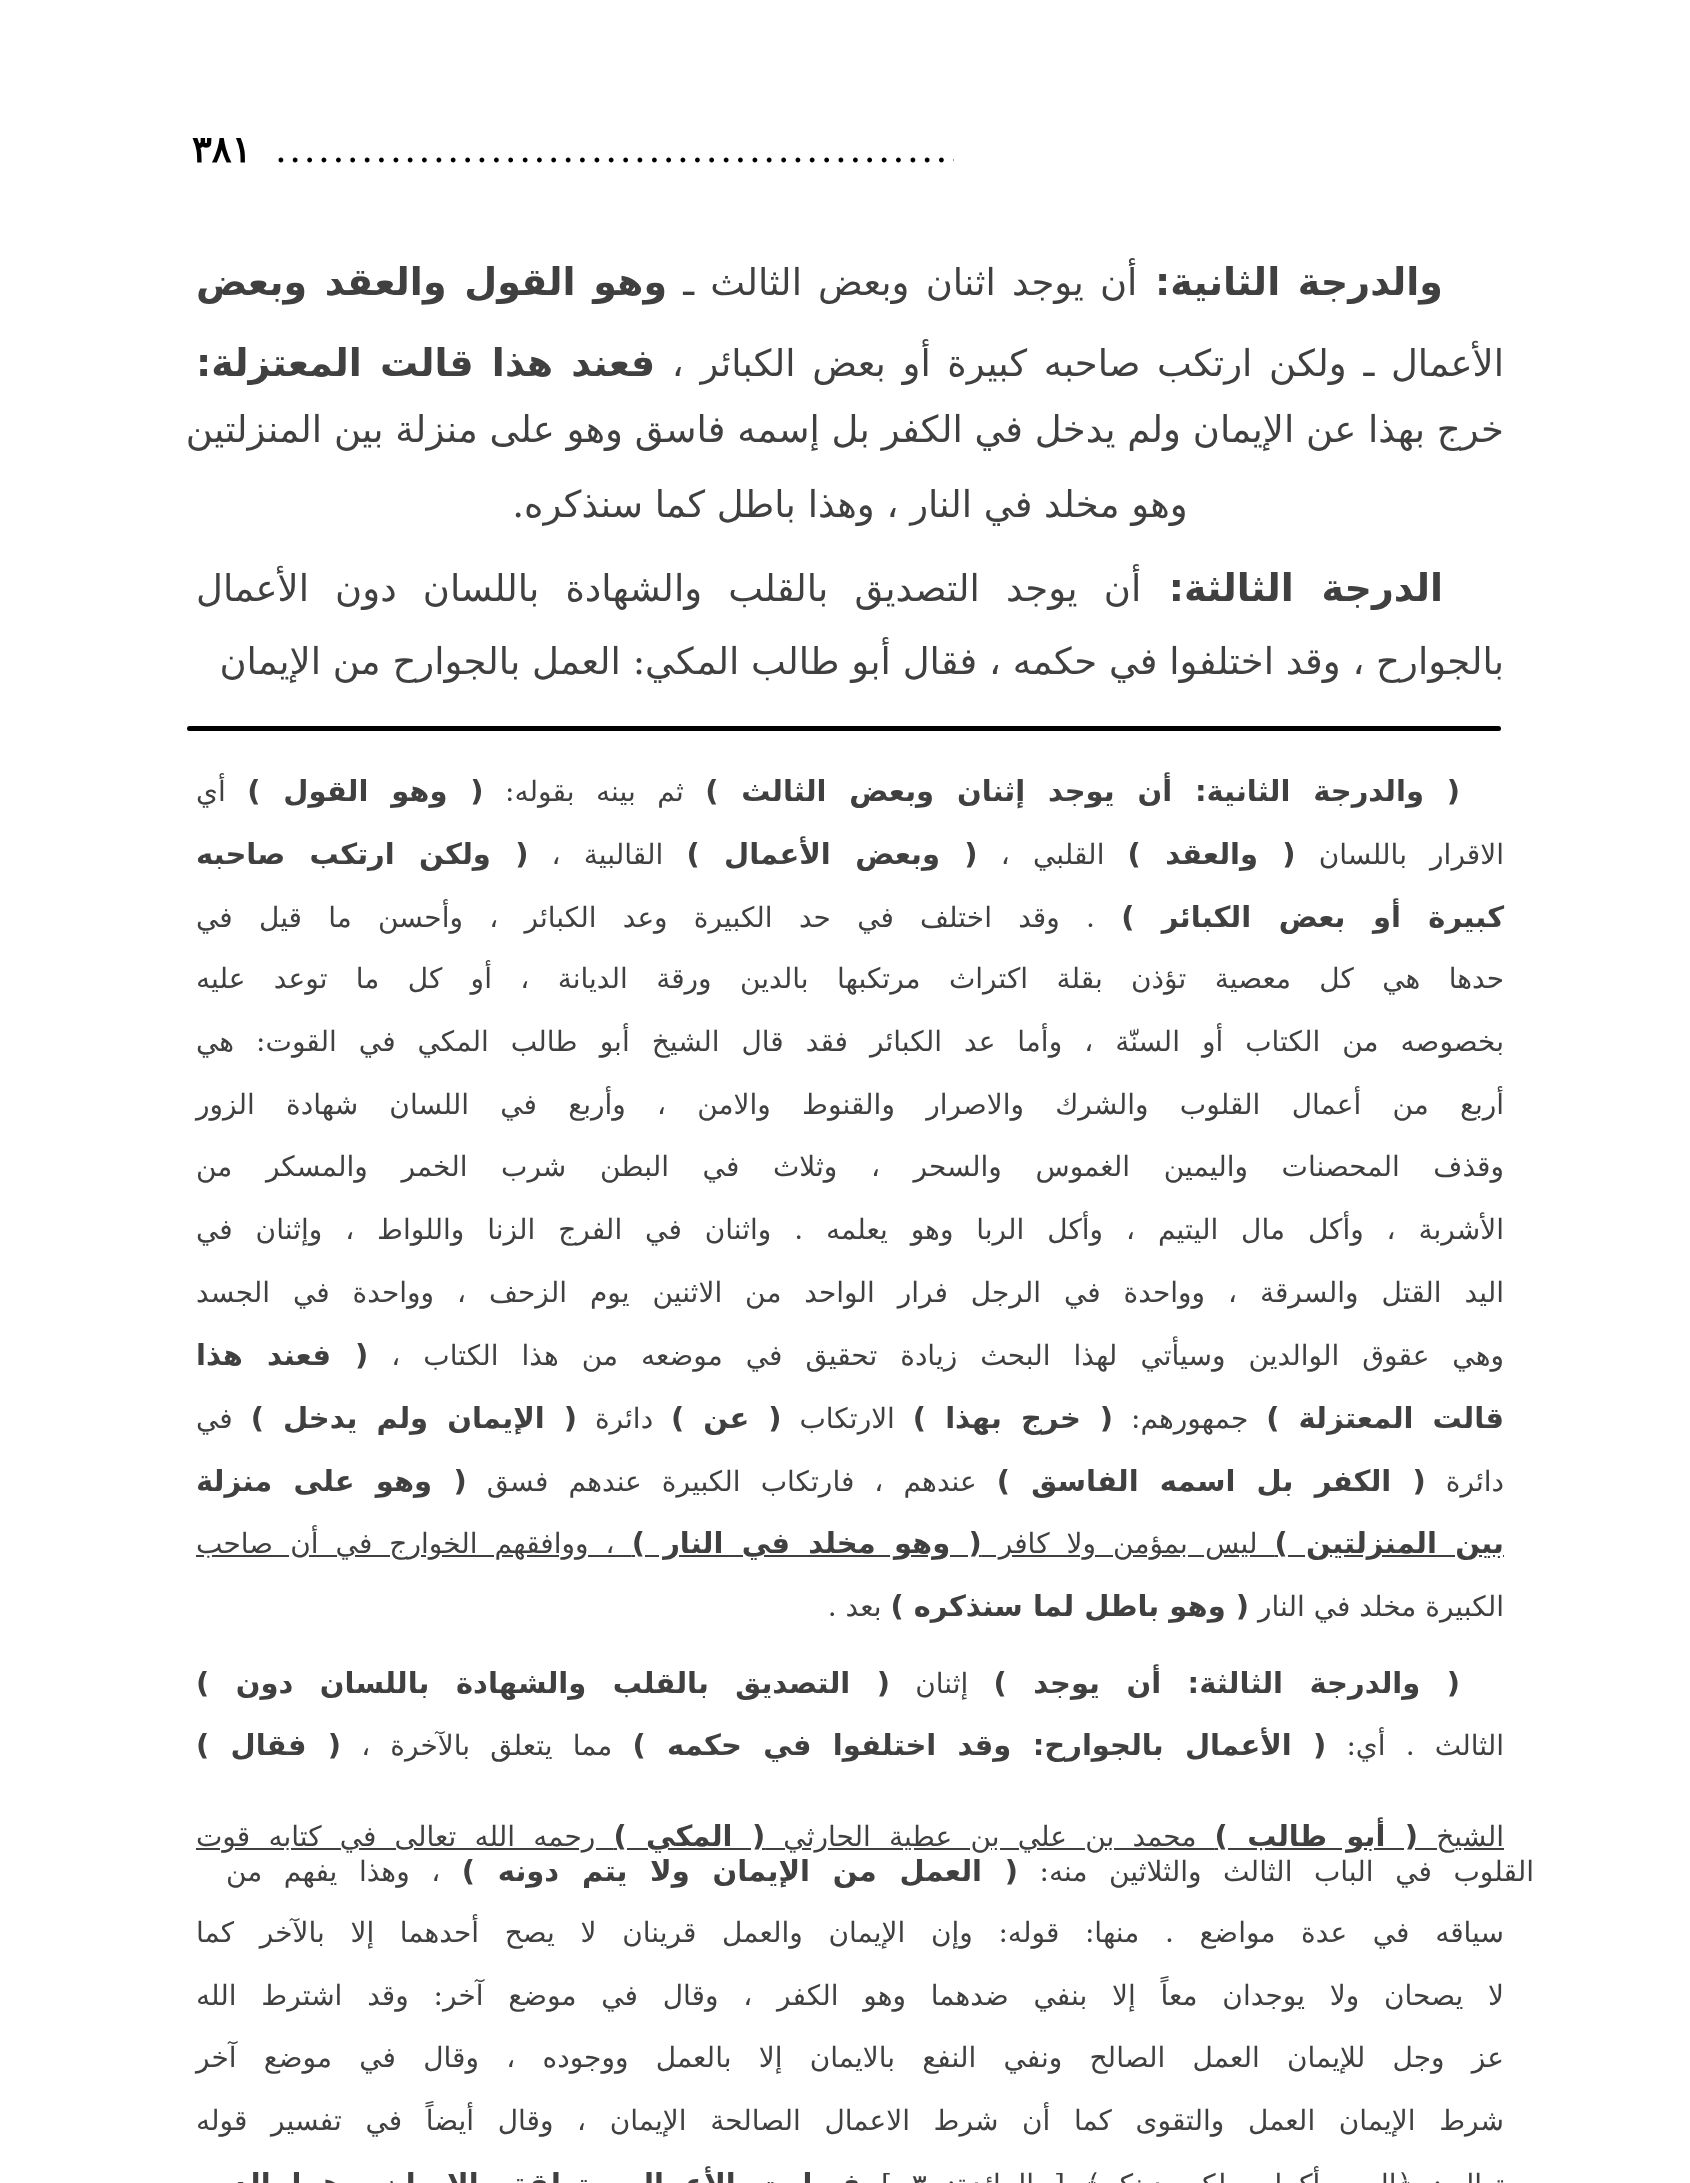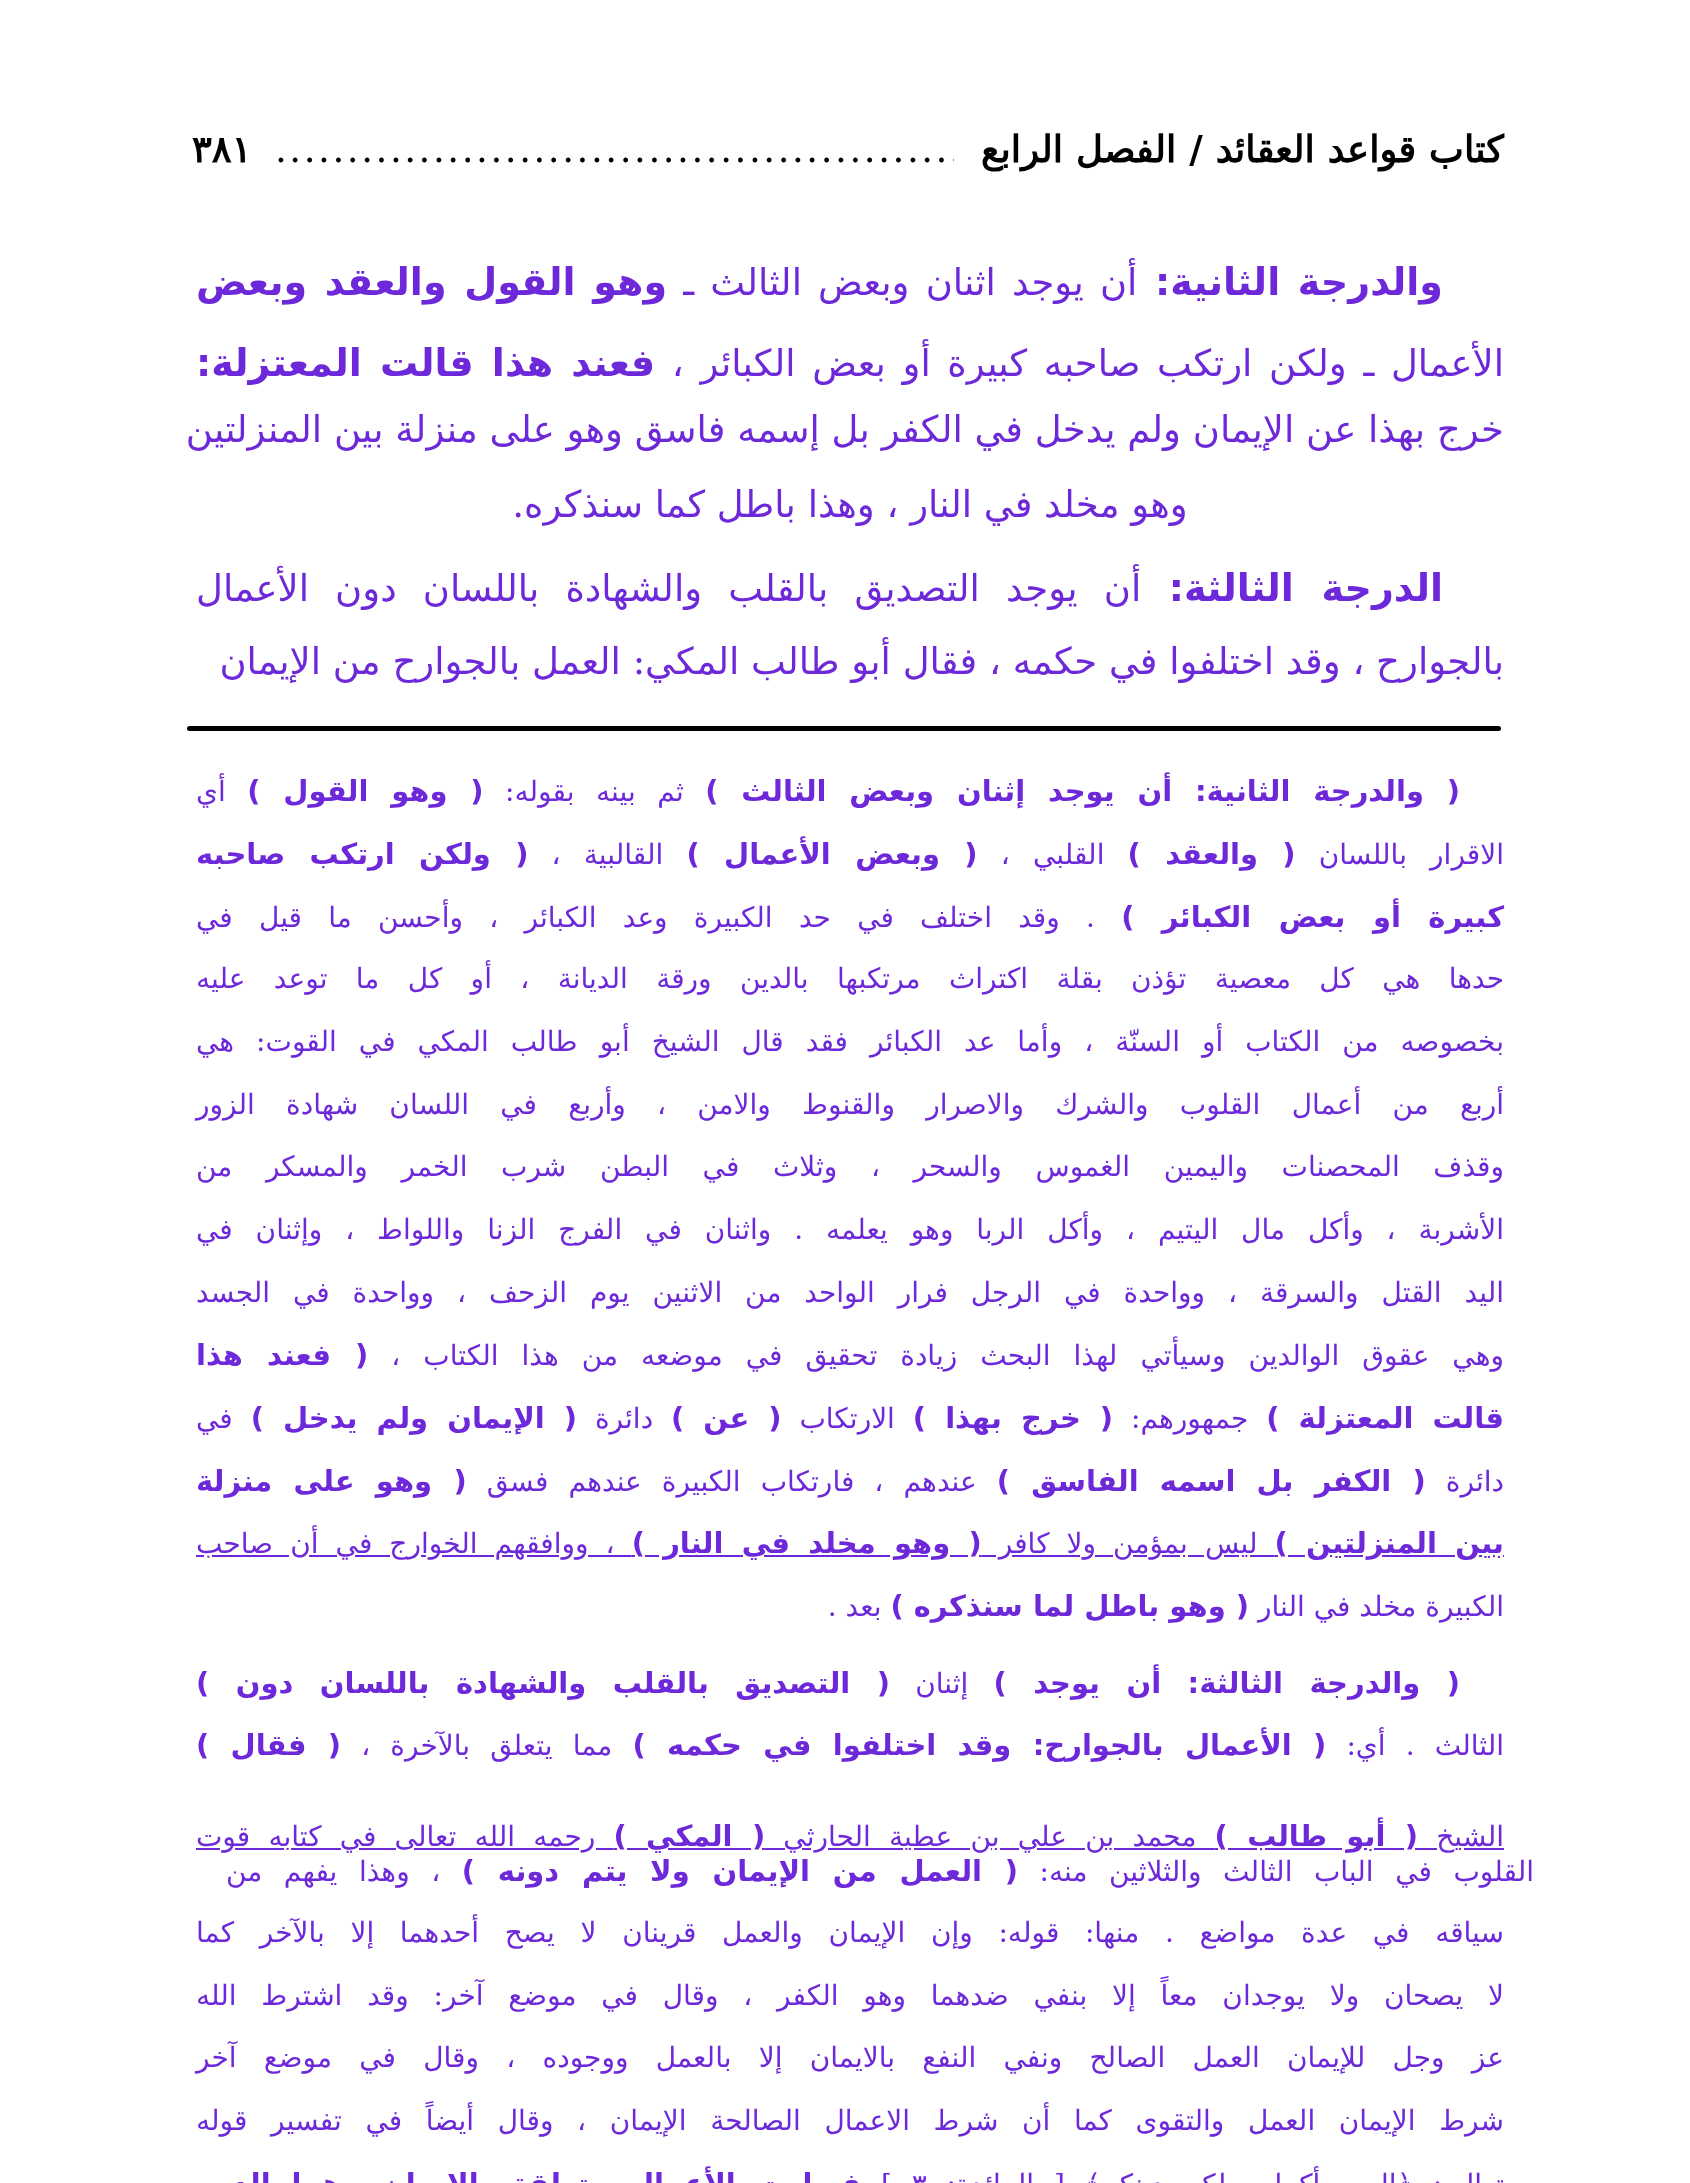--- a/index.html
+++ b/index.html
@@ -5,38 +5,37 @@
   html, body { margin: 0; padding: 0; background: #ffffff; }
   body { width: 1691px; height: 2455px; position: relative; overflow: hidden; color: #000; }
   .page { position: absolute; left: 0; top: 0; width: 1691px; height: 2455px; background: #fff; }
   .header { position: absolute; left: 192px; width: 1312px; top: 119px; height: 61px; direction: rtl;
             font-family: "DejaVu Serif", serif; font-weight: bold; font-size: 37px; line-height: 61px; white-space: nowrap; }
   .header .title { position: absolute; right: 0; top: 0; }
   .header .dots { position: absolute; left: 83px; right: 550px; top: 0; overflow: hidden; letter-spacing: 2.6px; font-weight: normal; direction: ltr; text-align: left; }
   .header .pagenum { position: absolute; left: 0; top: 0; }
 
   .line { position: absolute; left: 196px; width: 1308px; direction: rtl; white-space: nowrap;
-          font-family: "DejaVu Serif", serif; color: #6d28d9; }
+          font-family: "DejaVu Serif", serif; color: #404040; }
   .line.just { text-align: justify; text-align-last: justify; }
   .line.last { text-align: right; }
   .main { font-size: 37px; height: 74px; line-height: 74px; }
   .comm { font-size: 28px; height: 62px; line-height: 62px; }
   .b { font-weight: bold; font-family: "DejaVu Sans", sans-serif; }
   .main .b { font-size: 38px; }
   .comm .b { font-size: 29px; }
   .indent { padding-right: 61px; box-sizing: border-box; }
   .comm.indent { padding-right: 44px; }
   .rule { position: absolute; left: 187px; width: 1314px; top: 726px; height: 5.2px; background: #000; border-radius: 2.6px; }
 </style>
 </head>
 <body>
 
 <div class="page">
   <div class="header">
-    <span class="title">كتاب قواعد العقائد / الفصل الرابع</span>
     <span class="dots">............................................................................................................................</span>
     <span class="pagenum">٣٨١</span>
   </div>
 
   <div id="main-container">
       <div>
         <div class="line main just indent" style="top: 245px;"><span class="b">والدرجة الثانية: </span><span>أن يوجد اثنان وبعض الثالث ـ </span><span class="b">وهو القول والعقد وبعض</span></div>
         <div class="line main just" style="top: 326px;"><span>الأعمال ـ ولكن ارتكب صاحبه كبيرة أو بعض الكبائر ، </span><span class="b">فعند هذا قالت المعتزلة:</span></div>
         <div class="line main just" style="top: 393px;"><span>خرج بهذا عن الإيمان ولم يدخل في الكفر بل إسمه فاسق وهو على منزلة بين المنزلتين</span></div>
         <div class="line main last" style="top: 468px; text-align: center;"><span>وهو مخلد في النار ، وهذا باطل كما سنذكره.</span></div>

